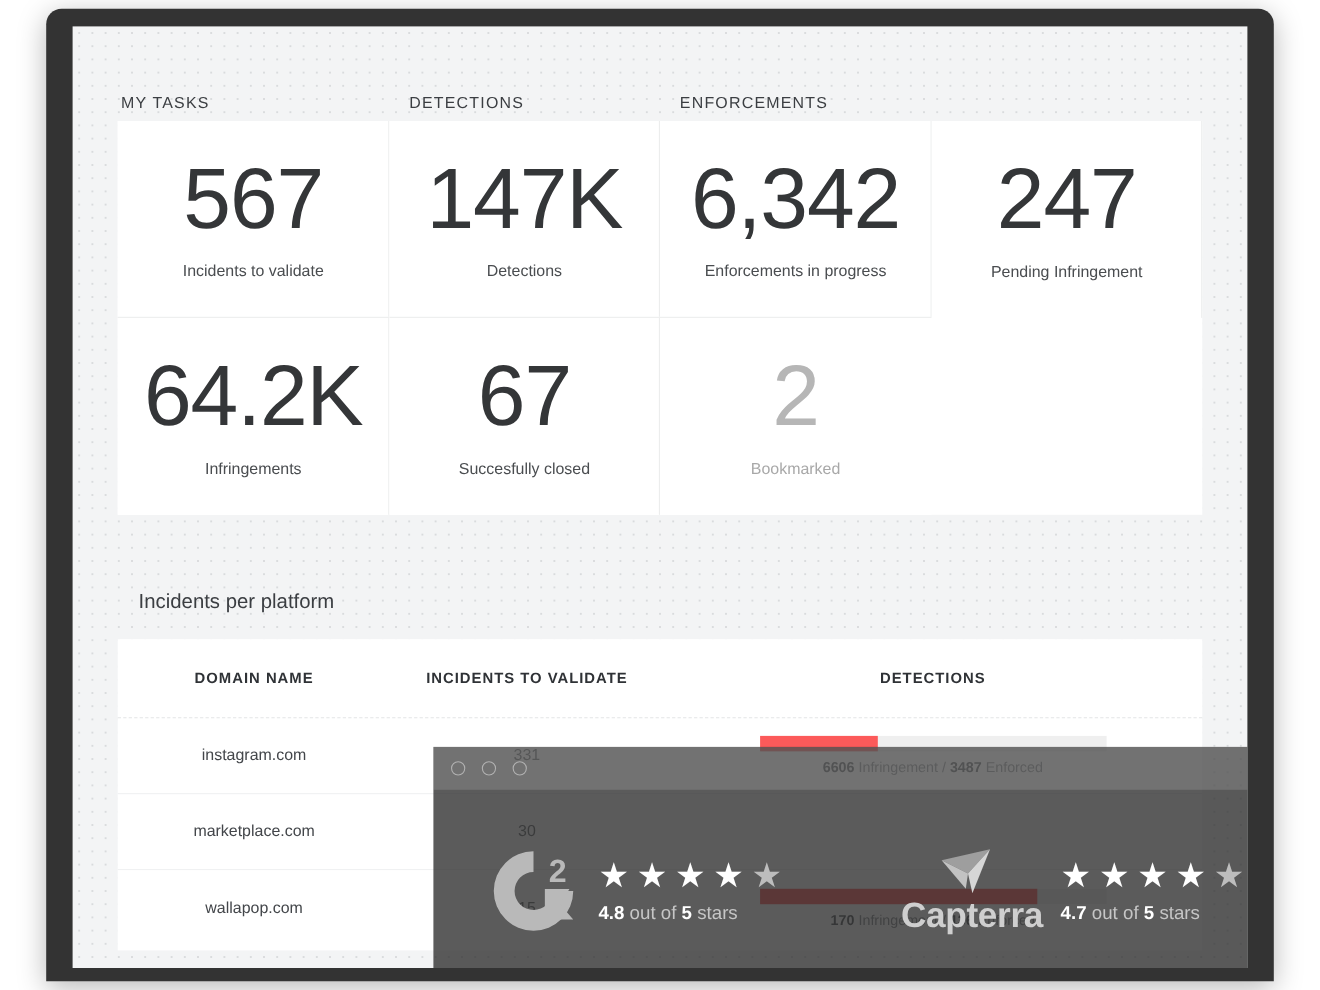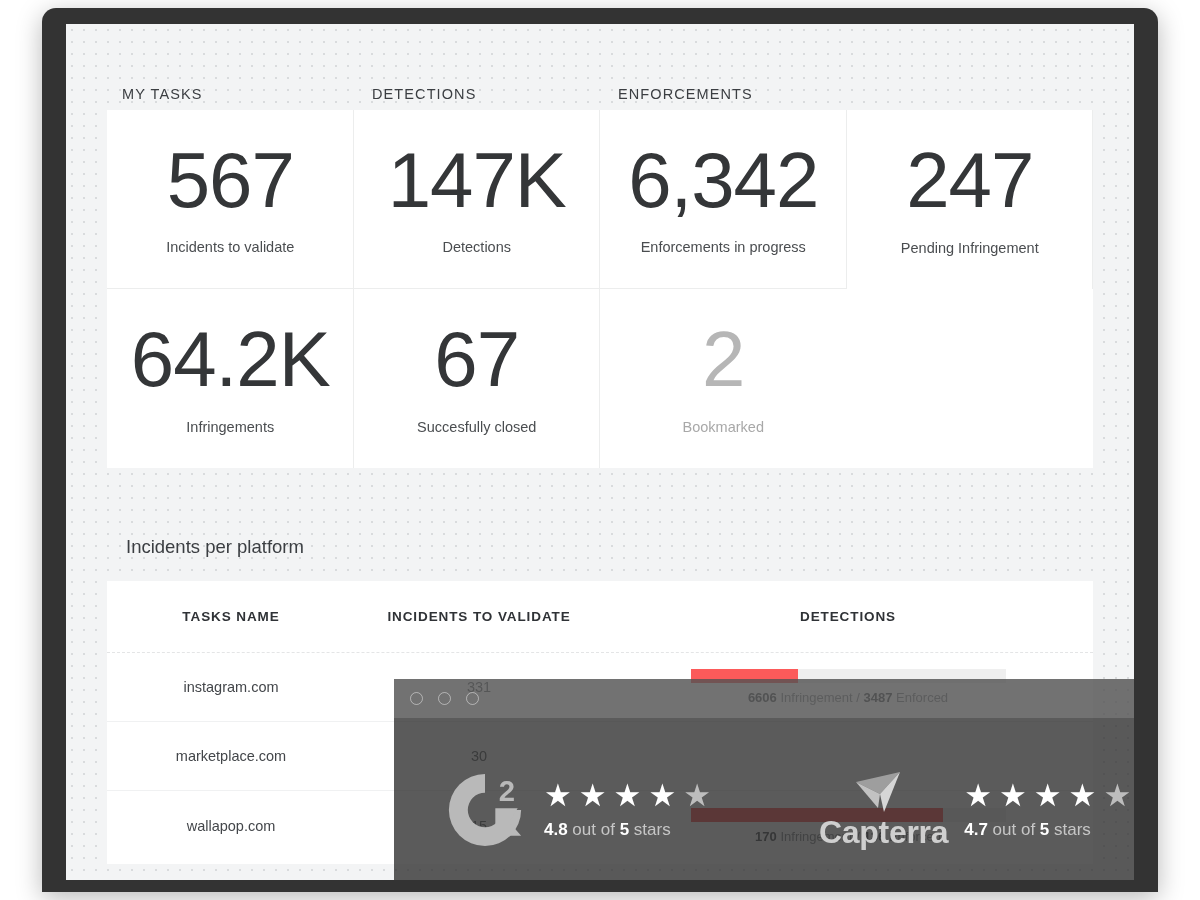--- a/index.html
+++ b/index.html
@@ -37,21 +37,21 @@
     height:110px;
   }
   .sec-label{
     position:absolute;
     top:62px;
     font-size:14.5px;
     letter-spacing:1.1px;
     color:#3b3e42;
     font-weight:400;
   }
-  #sec-my-tasks{ left:56px; }
+  #sec-my-tasks{ left:44px; }
   #sec-detections{ left:306px; }
   #sec-enforcements{ left:552px; }
 
   
   #kpi-grid{
     position:absolute;
     left:41px; top:86px;
     width:986px; height:358px;
     display:grid;
     grid-template-columns:repeat(4,1fr);
@@ -252,21 +252,21 @@
       <div class="kpi-value grey">2</div>
       <div class="kpi-label grey">Bookmarked</div>
     </div>
   </div>
 
   <div id="table-title">Incidents per platform</div>
 
   <div id="incidents-table">
 
     <div class="thead">
-      <div class="th col-domain">TASKS NAME</div>
+      <div class="th col-domain">DOMAIN NAME</div>
       <div class="th col-validate">INCIDENTS TO VALIDATE</div>
       <div class="th col-incidents">DETECTIONS</div>
     </div>
 
     <div class="trow">
       <div class="td-domain">instagram.com</div>
       <div class="td-validate">331</div>
       <div class="td-incidents">
         <div class="bar-track">
           <div class="bar-fill" style="width: 34%;"></div>

